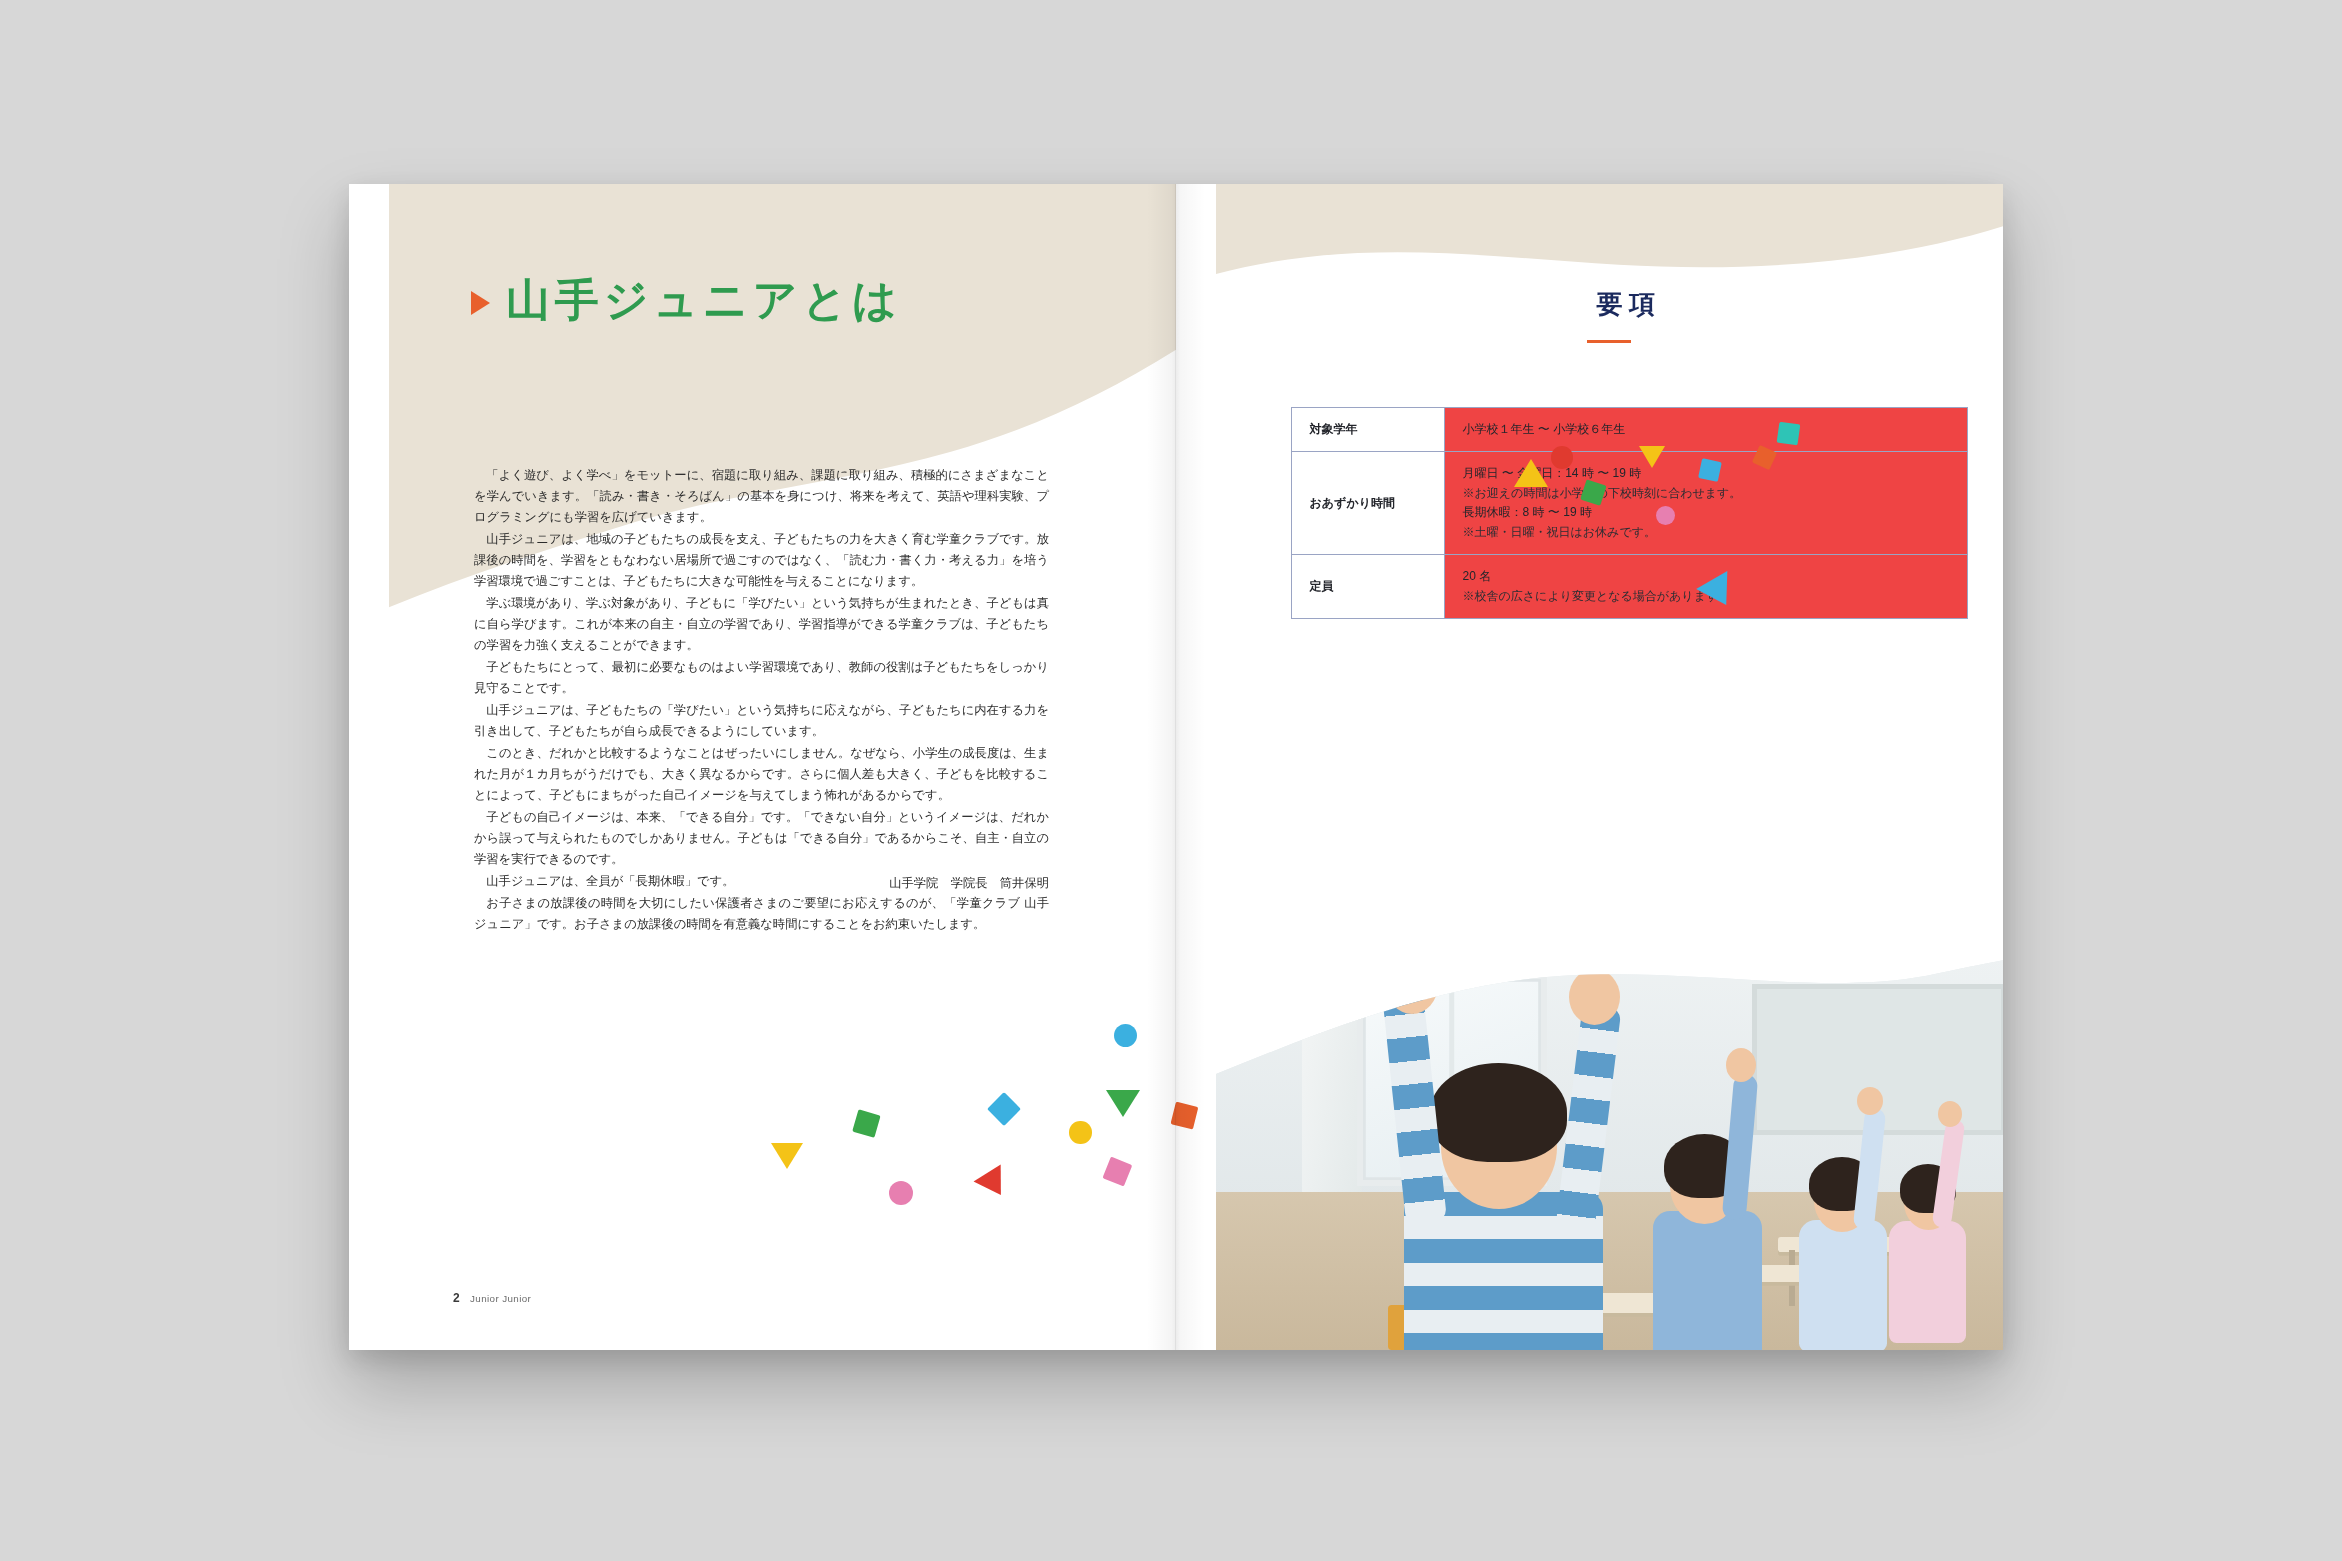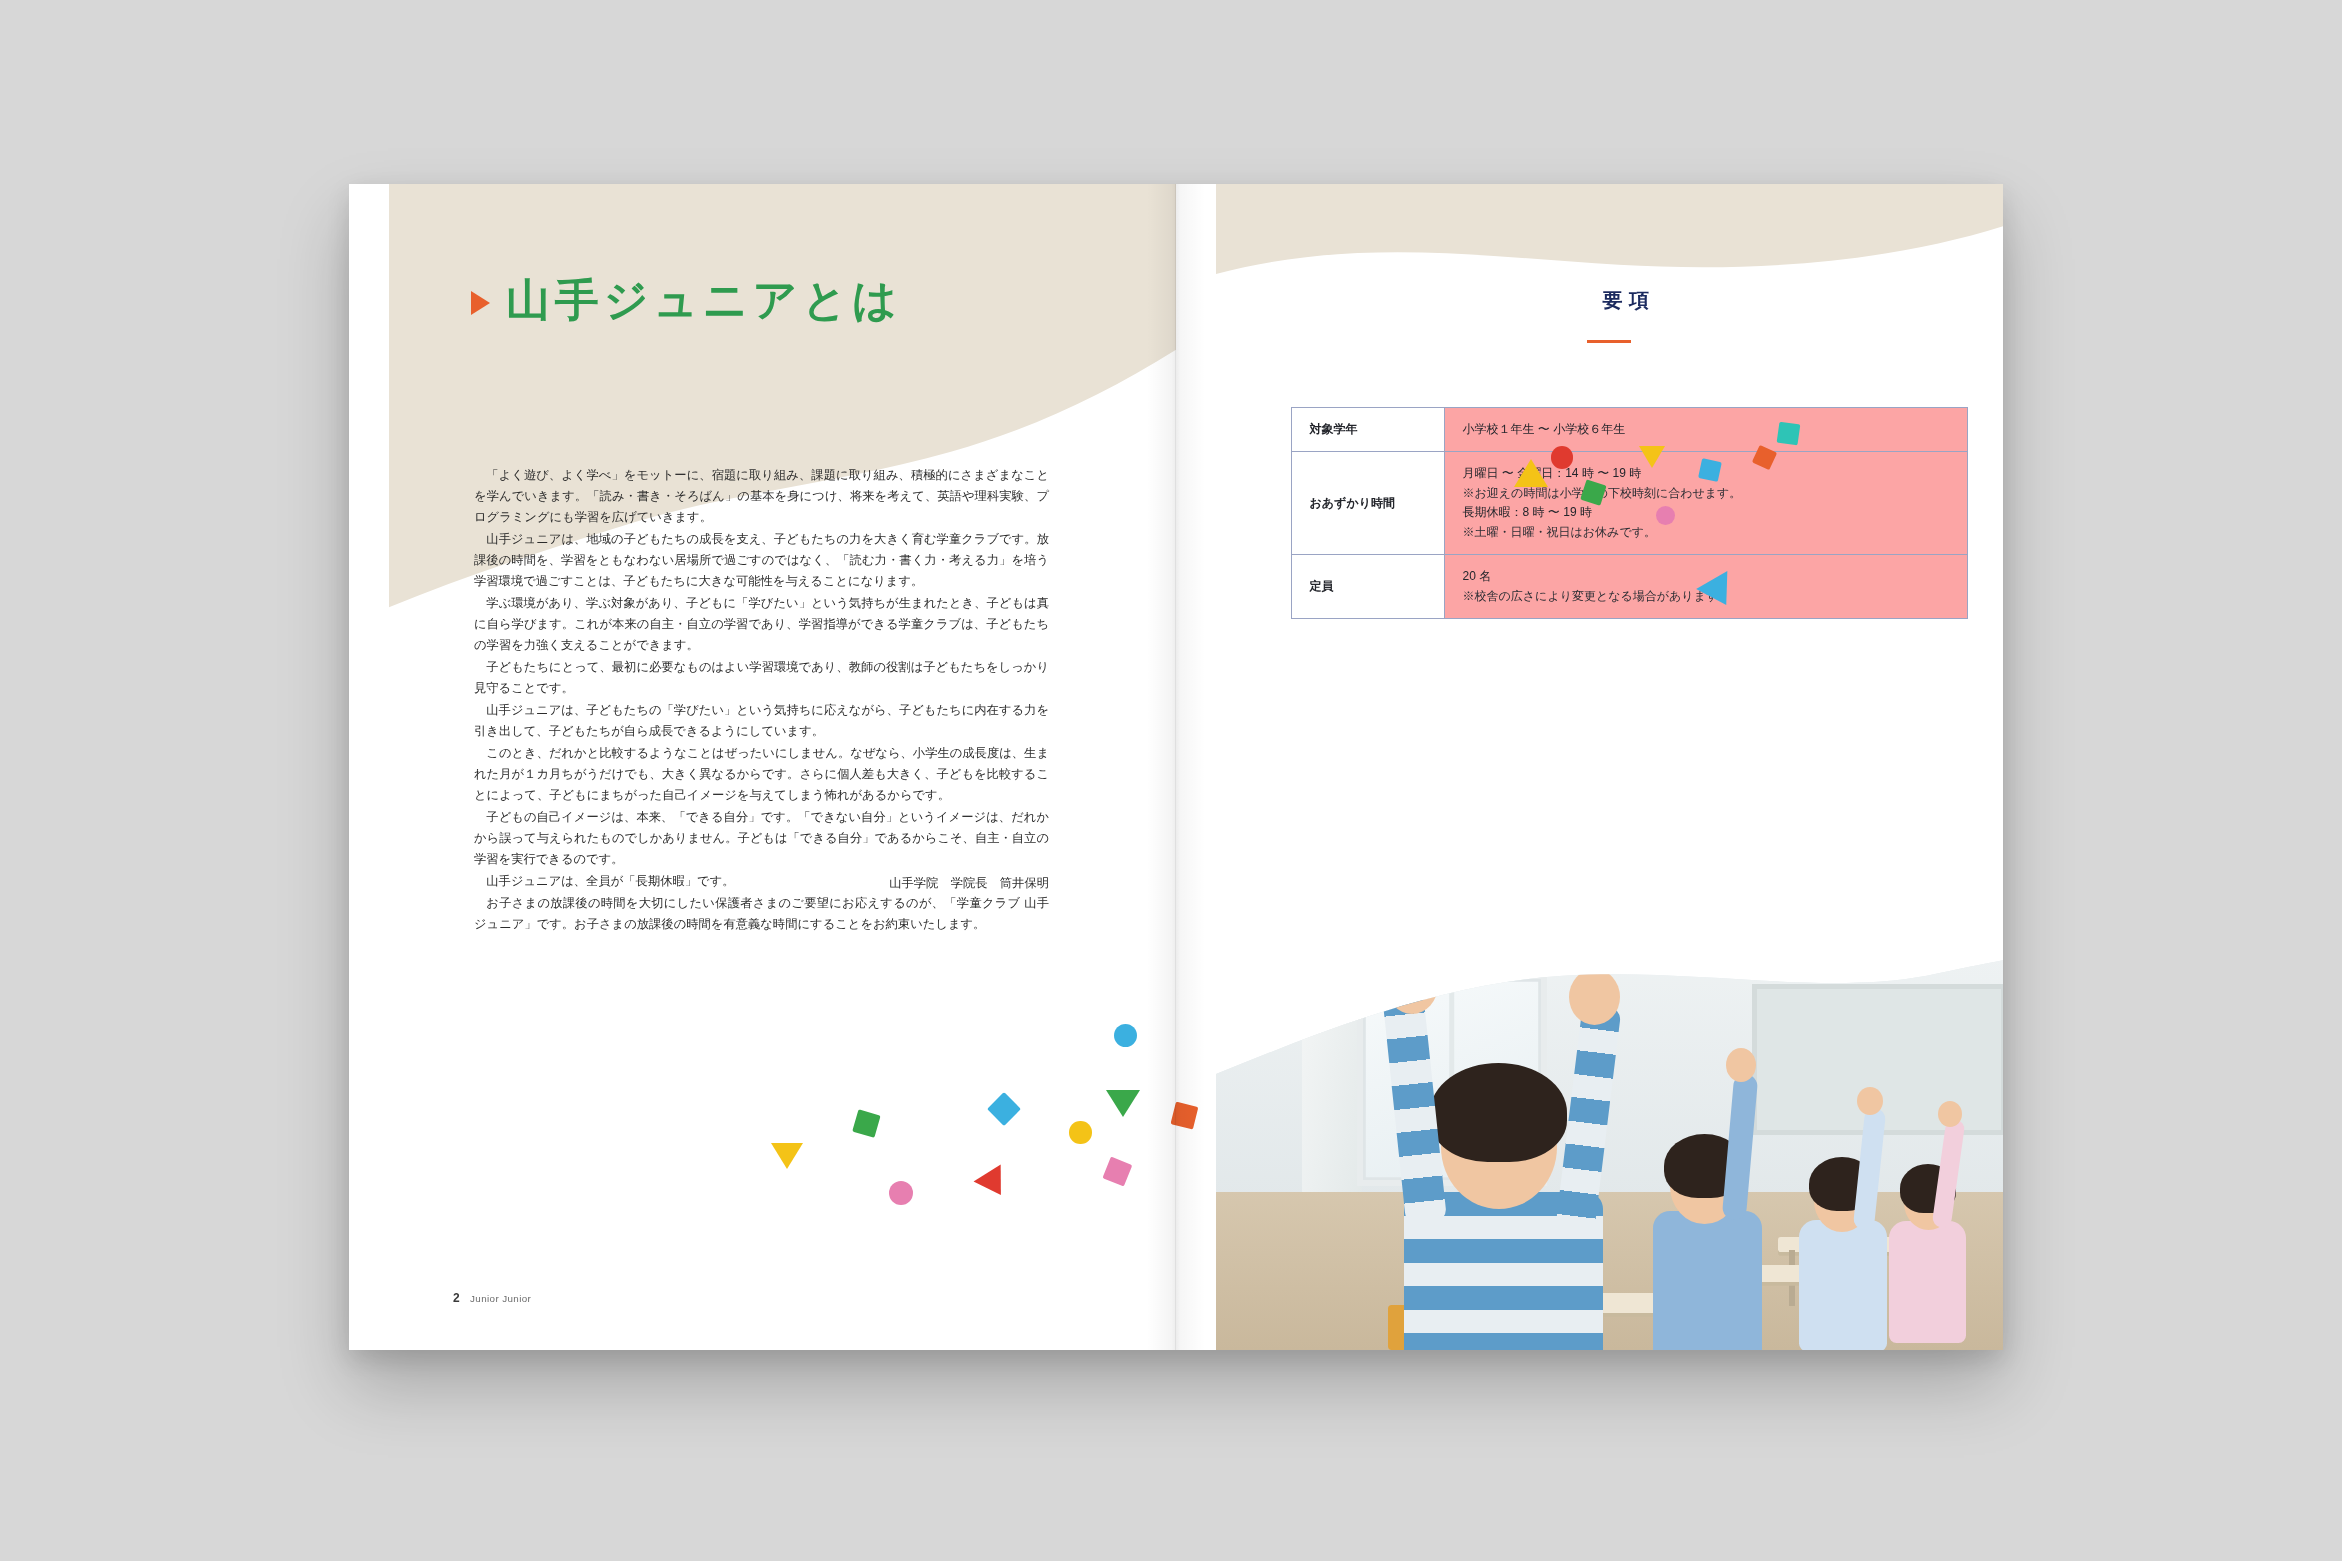--- a/index.html
+++ b/index.html
@@ -144,21 +144,21 @@
     letter-spacing: 0.4px;
   }
 
   
   .rp-title {
     position: absolute;
     top: 103px;
     left: 0;
     width: 827px;
     text-align: center;
-    font-size: 20px;
+    font-size: 26px;
     font-weight: bold;
     letter-spacing: 6.6px;
     color: #1b2a5e;
     z-index: 5;
   }
   .rp-rule {
     position: absolute;
     top: 156px;
     left: 50%;
     transform: translateX(-50%);
@@ -171,21 +171,21 @@
   .spec-table {
     position: absolute;
     left: 75px;
     top: 223px;
     width: 677px;
     border-collapse: collapse;
     border: 0.9px solid #9aa4c4;
     font-size: 12px;
     color: #23252b;
     z-index: 5;
-    background: #fca5a5;
+    background: #ef4444;
   }
   .spec-table td {
     border: 0.9px solid #9aa4c4;
     padding: 12px 18px;
     vertical-align: middle;
     line-height: 1.62;
   }
   .spec-table td.th {
     width: 116px;
     font-weight: bold;

